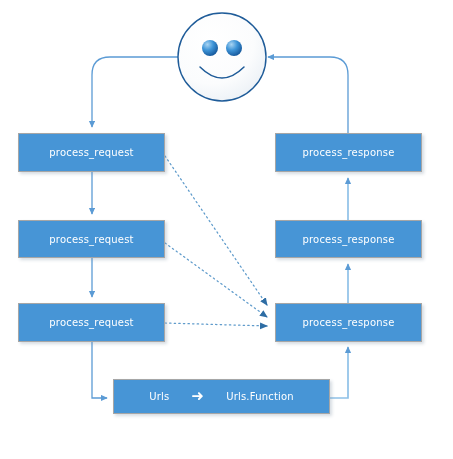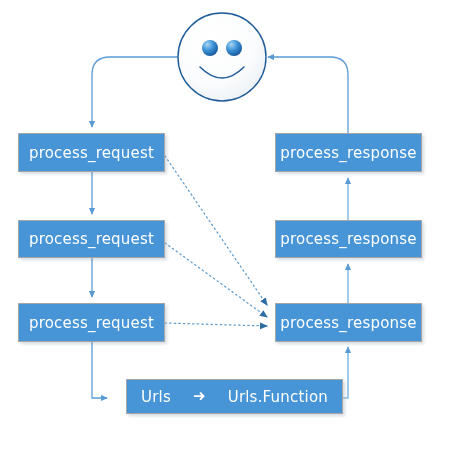--- a/index.html
+++ b/index.html
@@ -33,21 +33,21 @@
     display: flex;
     align-items: center;
     justify-content: center;
     color: #ffffff;
     font-size: 11px;
     letter-spacing: 0.2px;
     white-space: nowrap;
   }
   .node-label {
     color: #ffffff;
-    font-size: 15px;
+    font-size: 10px;
   }
   .urls-inner {
     display: flex;
     align-items: center;
     justify-content: center;
     gap: 22px;
   }
   .urls-arrow-glyph {
     color: #ffffff;
     font-size: 15px;
@@ -134,21 +134,21 @@
   </div>
 
   <div class="node-box" style="left:275px; top:220px; width:147px; height:38px;">
     <span class="node-label">process_response</span>
   </div>
 
   <div class="node-box" style="left:275px; top:303px; width:147px; height:39px;">
     <span class="node-label">process_response</span>
   </div>
 
-  <div class="node-box" style="left:126px; top:379px; width:217px; height:35px;">
+  <div class="node-box" style="left:113px; top:379px; width:217px; height:35px;">
     <span class="urls-inner">
       <span class="node-label">Urls</span>
       <span class="urls-arrow-glyph">➜</span>
       <span class="node-label">Urls.Function</span>
     </span>
   </div>
 
 </div>
 
 </body></html>

